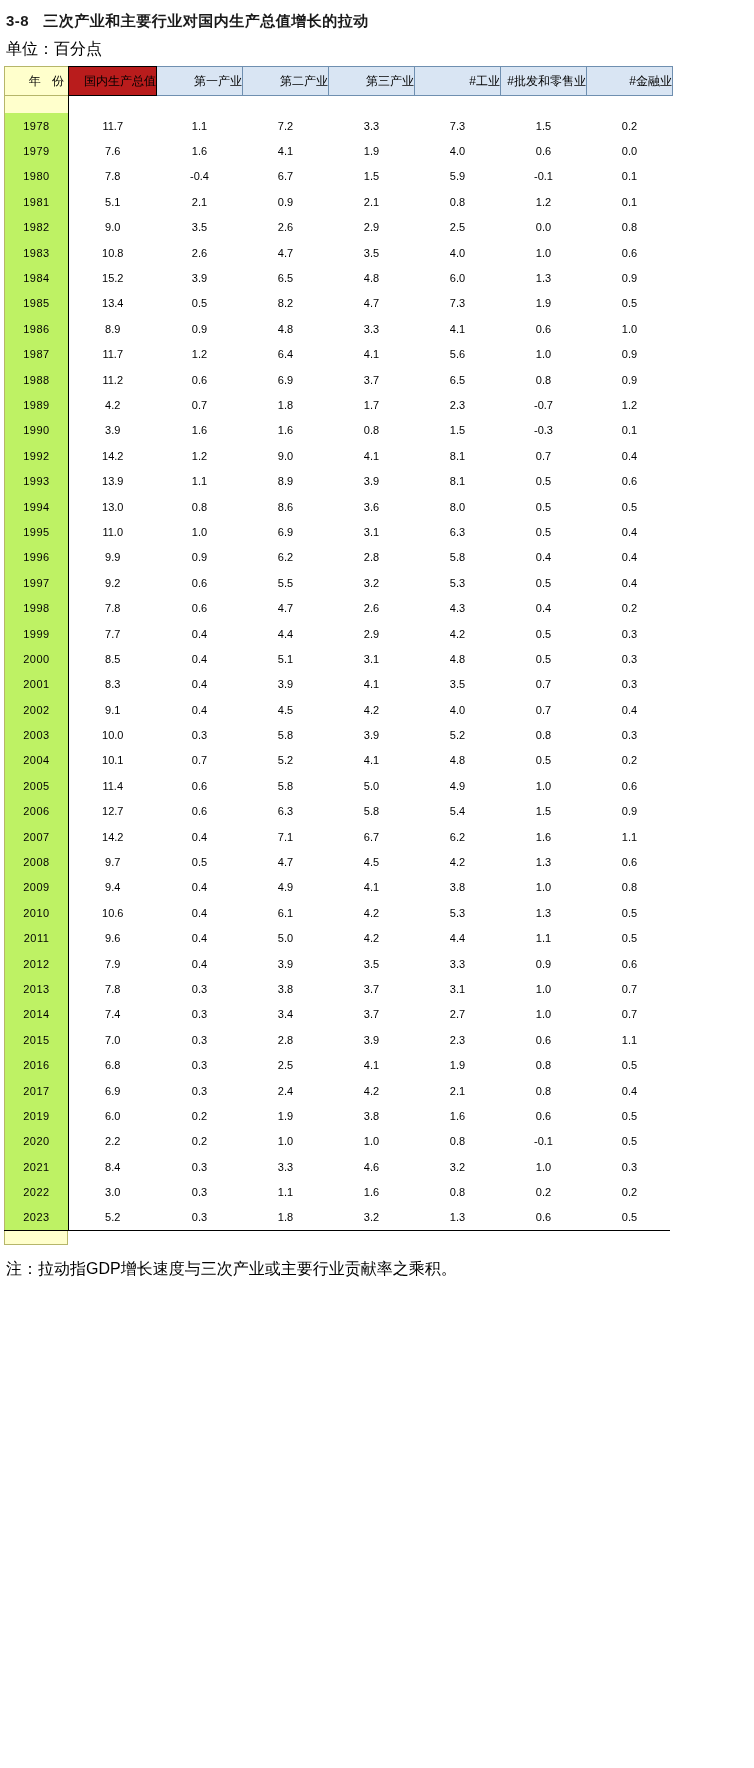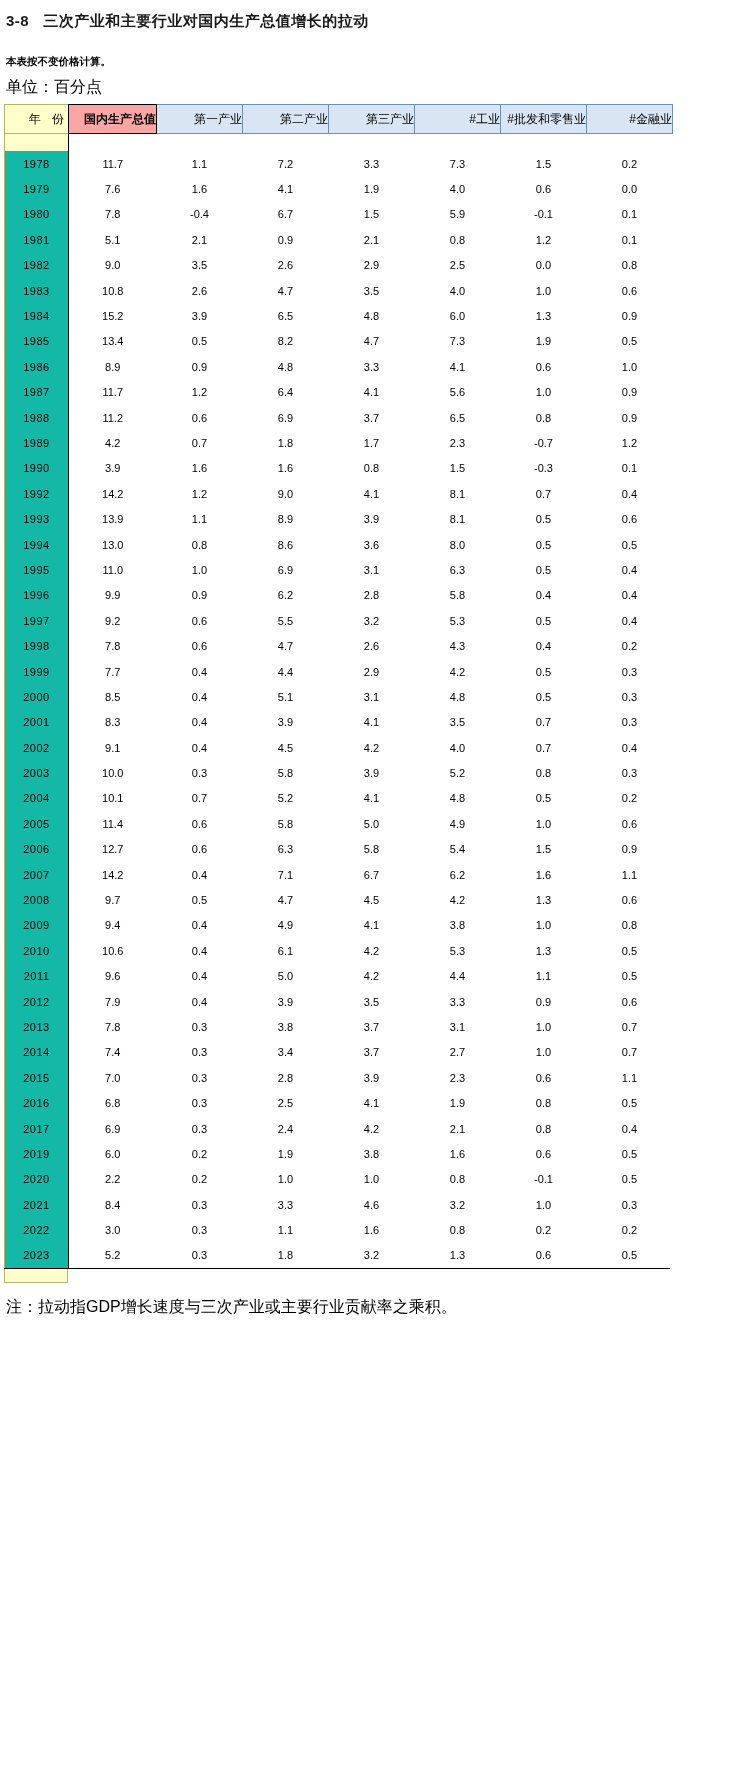--- a/index.html
+++ b/index.html
@@ -60,35 +60,34 @@
     vertical-align: middle;
     padding: 0;
   }
   .hdr th.year-head {
     background: #ffffcc;
     border: 1px solid #b6b66a;
     letter-spacing: 4px;
     padding-left: 4px;
   }
   .hdr th.gdp-head {
-    background: #fca5a5;
+    background: #b91c1c;
     border: 1px solid #000000;
     border-bottom: 1px solid #000000;
-    font-weight: bold;
   }
   tbody td {
     font-size: 11px;
     height: 25.4px;
     padding: 0;
     text-align: center;
     vertical-align: middle;
     border: none;
   }
   tbody td.year {
-    background: #14b8a6;
+    background: #bef264;
     border-left: 1px solid #b6b66a;
     border-right: 1px solid #b6b66a;
     color: #000;
     letter-spacing: 0.5px;
   }
   tbody td.val {
     text-align: center;
   }
   tbody tr.spacer td { height: 17px; }
   tbody tr.spacer td.year { background: #ffffcc; }
@@ -126,21 +125,20 @@
 </style>
 </head>
 <body>
 
 <div class="page">
 
   <div class="doc-title">
     <span class="num">3-8</span><span>三次产业和主要行业对国内生产总值增长的拉动</span>
   </div>
 
-  <div class="note-line">本表按不变价格计算。</div>
   <div class="unit-line">单位：百分点</div>
 
   <div class="tbl-wrap">
     <table class="data">
       <colgroup>
         <col class="c-year">
         <col class="c-gdp">
         <col class="c-col">
         <col class="c-col">
         <col class="c-col">

